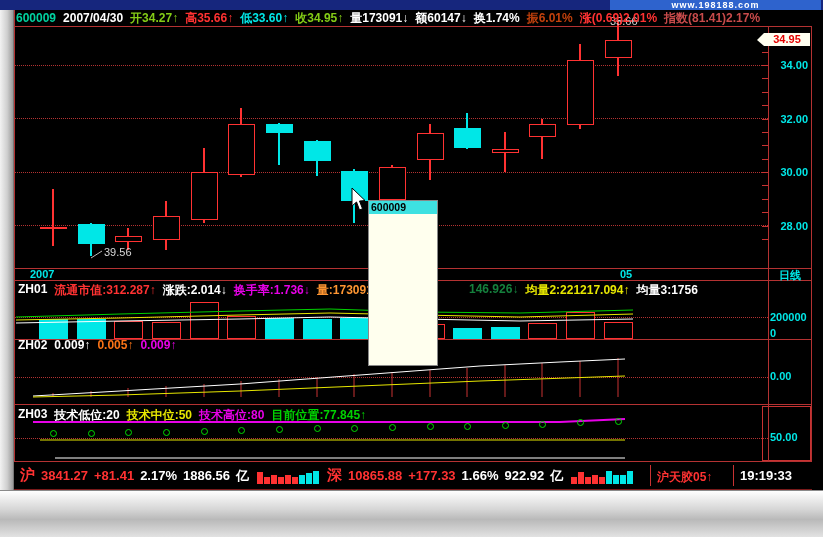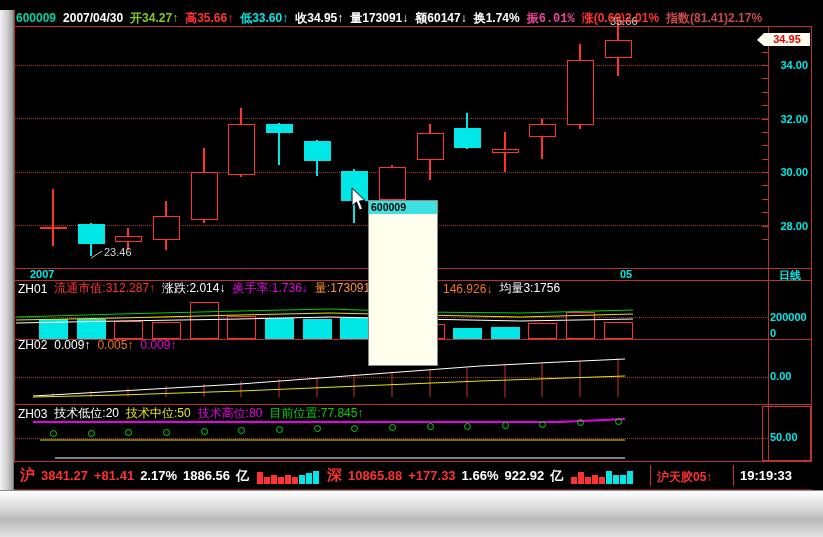--- a/index.html
+++ b/index.html
@@ -15,22 +15,22 @@
            font-size:12px;font-weight:bold;white-space:nowrap;z-index:30;}
   
   #leftframe{position:absolute;left:0;top:10px;width:14px;height:480px;
              background:linear-gradient(90deg,#f2f2f2,#cfcfcf 55%,#9a9a9a);border-right:1px solid #777;box-sizing:border-box;z-index:35;}
   .hred{position:absolute;left:14px;width:798px;height:1px;background:#b43232;z-index:4;}
   .vred{position:absolute;width:1px;background:#b43232;z-index:4;}
   .dot{position:absolute;left:15px;width:753px;height:0;border-top:1px dotted #b43232;z-index:1;}
   .axlbl{position:absolute;color:#00e7e7;font-size:11px;font-weight:bold;z-index:25;text-align:center;}
   .rlbl{left:770px;width:38px;text-align:left;}
   .ann{position:absolute;color:#d6d6d6;font-size:11px;z-index:20;}
-  .lblrow{position:absolute;left:18px;height:13px;display:flex;gap:7px;font-size:12px;font-weight:normal;
-          white-space:nowrap;z-index:30;align-items:center;}
+  .lblrow{position:absolute;left:18px;height:13px;display:flex;gap:7px;font-size:12px;font-weight:bold;
+          white-space:nowrap;z-index:30;}
   
   #pricetag{position:absolute;left:764px;top:33px;width:46px;height:13px;background:#fffff0;color:#e40000;
             font-size:11px;font-weight:bold;text-align:center;line-height:13px;z-index:26;}
   #pricetag-arrow{position:absolute;left:757px;top:33px;width:0;height:0;border-right:7px solid #fffff0;
             border-top:7px solid transparent;border-bottom:6px solid transparent;z-index:26;}
   
   #zh03box{position:absolute;left:762px;top:406px;width:49px;height:55px;border:1px solid #c83232;box-sizing:border-box;z-index:3;}
   
   #tooltip{position:absolute;left:368px;top:200px;width:70px;height:166px;background:#ffffee;
            border:1px solid #888;box-sizing:border-box;z-index:50;font-size:10.5px;color:#000;font-weight:bold;}
@@ -43,32 +43,35 @@
   .redsep{position:absolute;width:1px;height:21px;top:3px;background:#c83232;}
   
   #player{position:absolute;left:0;top:490px;width:823px;height:47px;z-index:40;
           background:linear-gradient(#ffffff,#d6d6d6 40%,#b9b9b9 62%,#e2e2e2);border-top:1px solid #8a8a8a;box-sizing:border-box;}
 </style>
 </head>
 <body>
 
 <div id="stage">
 
+  <div id="topbar">
+    <div id="watermark">www.198188.com</div>
+  </div>
 
   <div id="infobar">
       <span style="color: rgb(0, 210, 160);">600009</span>
       <span style="color: rgb(255, 255, 255);">2007/04/30</span>
       <span style="color: #84cc16;">开34.27↑</span>
       <span style="color: rgb(255, 50, 50);">高35.66↑</span>
       <span style="color: rgb(0, 231, 231);">低33.60↑</span>
-      <span style="color: #ffffff;">收34.95↑</span>
+      <span style="color: #84cc16;">收34.95↑</span>
       <span style="color: rgb(255, 255, 255);">量173091↓</span>
       <span style="color: rgb(255, 255, 255);">额60147↓</span>
       <span style="color: rgb(255, 255, 255);">换1.74%</span>
-      <span style="color: #ec4899; font-family: Liberation Mono, monospace;">振6.01%</span>
+      <span style="color: #c2410c;">振6.01%</span>
       <span style="color: rgb(255, 50, 50);">涨(0.69)2.01%</span>
       <span style="color: rgb(200, 75, 75);">指数(81.41)2.17%</span>
     </div>
 
   <div id="leftframe"></div>
 
   <div class="vred" style="left:14px;top:10px;height:480px;"></div>
   <div class="vred" style="left:768px;top:26px;height:435px;"></div>
   <div class="vred" style="left:811px;top:26px;height:435px;"></div>
   <div class="hred" style="top:26px;"></div>
@@ -93,32 +96,33 @@
 
   <div class="axlbl rlbl" style="top:311px;">200000</div>
   <div class="axlbl rlbl" style="top:327px;">0</div>
   <div class="axlbl rlbl" style="top:370px;">0.00</div>
   <div class="axlbl rlbl" style="top:431px;">50.00</div>
   <div id="zh03box"></div>
 
   <div id="pricetag-arrow"></div>
   <div id="pricetag">34.95</div>
 
-  <div class="ann" style="left:104px;top:246px;">23.46</div>
+  <div class="ann" style="left:104px;top:246px;">39.56</div>
   <div class="ann" style="left:610px;top:15px;">35.66</div>
 
   <div class="lblrow" style="top:282px;" id="zh01-left">
       <span style="color: rgb(255, 255, 255);">ZH01</span>
       <span style="color: rgb(255, 50, 50);">流通市值:312.287↑</span>
       <span style="color: rgb(255, 255, 255);">涨跌:2.014↓</span>
       <span style="color: rgb(231, 0, 231);">换手率:1.736↓</span>
       <span style="color: rgb(255, 150, 50);">量:173091</span>
     </div>
   <div class="lblrow" style="left:443px;top:282px;width:322px;overflow:hidden;" id="zh01-right">
-      <span style="color: #f97316;">146.926↓</span>
+      <span style="color: #15803d; margin-left: 26px;">146.926↓</span>
+      <span style="color: rgb(231, 231, 0);">均量2:221217.094↑</span>
       <span style="color: rgb(255, 255, 255);">均量3:1756</span>
     </div>
   <div class="lblrow" style="top:338px;" id="zh02-row">
       <span style="color: rgb(255, 255, 255);">ZH02</span>
       <span style="color: rgb(255, 255, 255);">0.009↑</span>
       <span style="color: #f97316;">0.005↑</span>
       <span style="color: rgb(231, 0, 231);">0.009↑</span>
     </div>
   <div class="lblrow" style="top:407px;" id="zh03-row">
       <span style="color: rgb(255, 255, 255);">ZH03</span>

